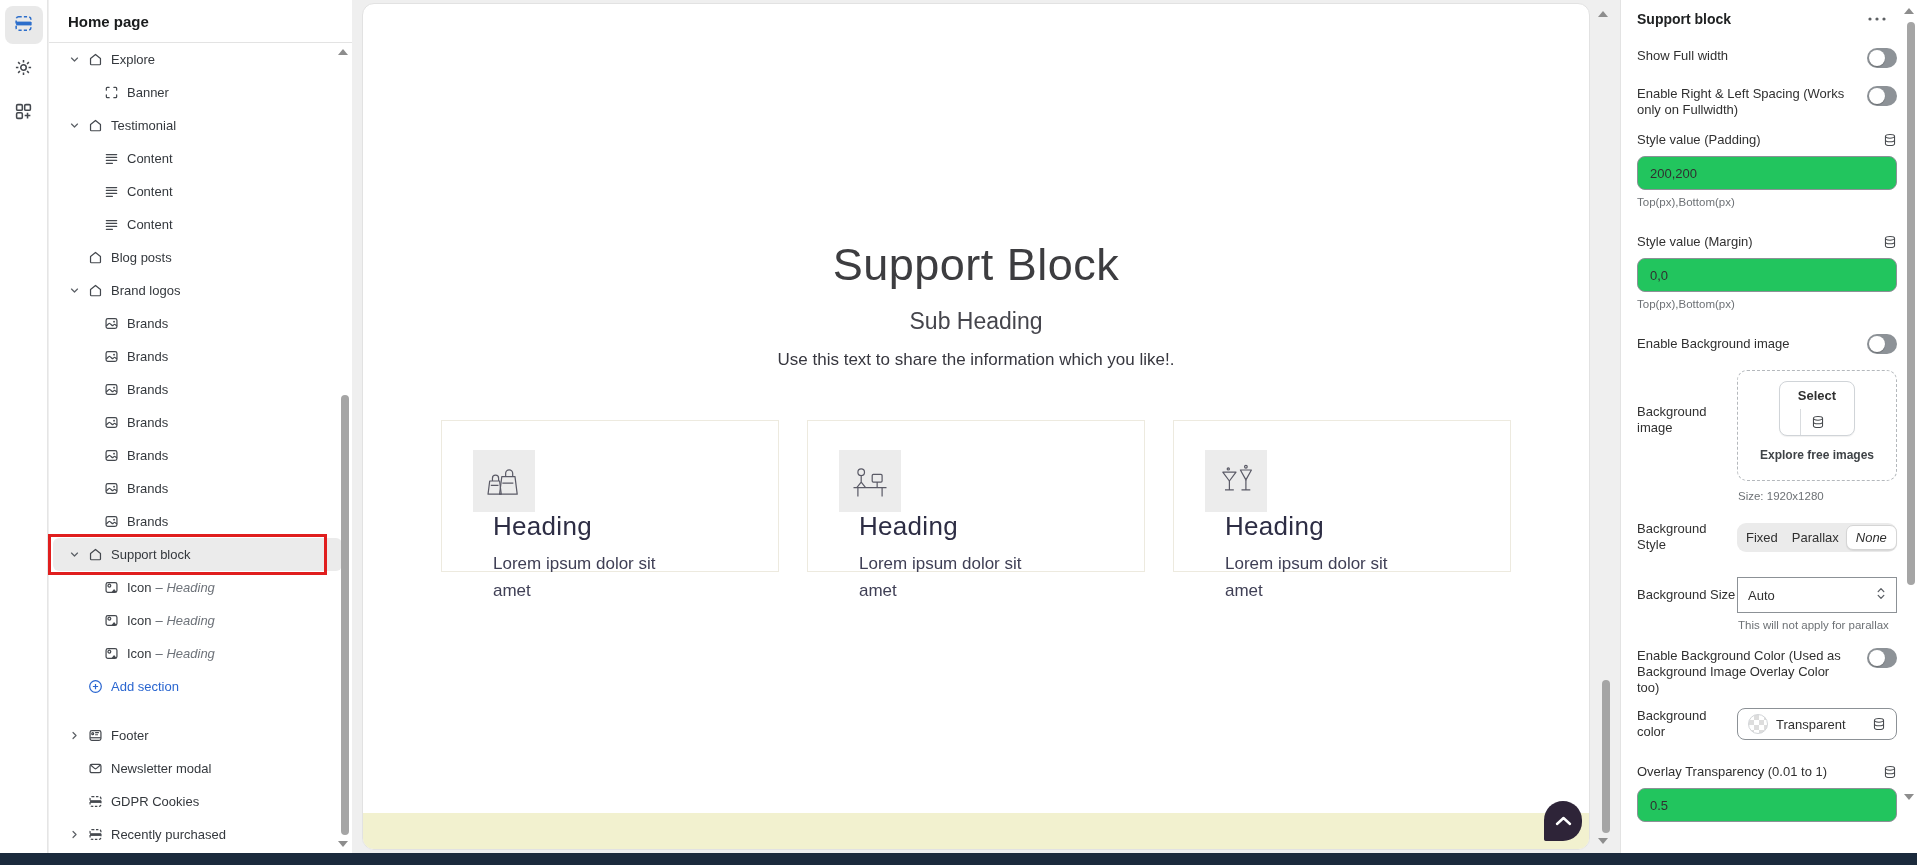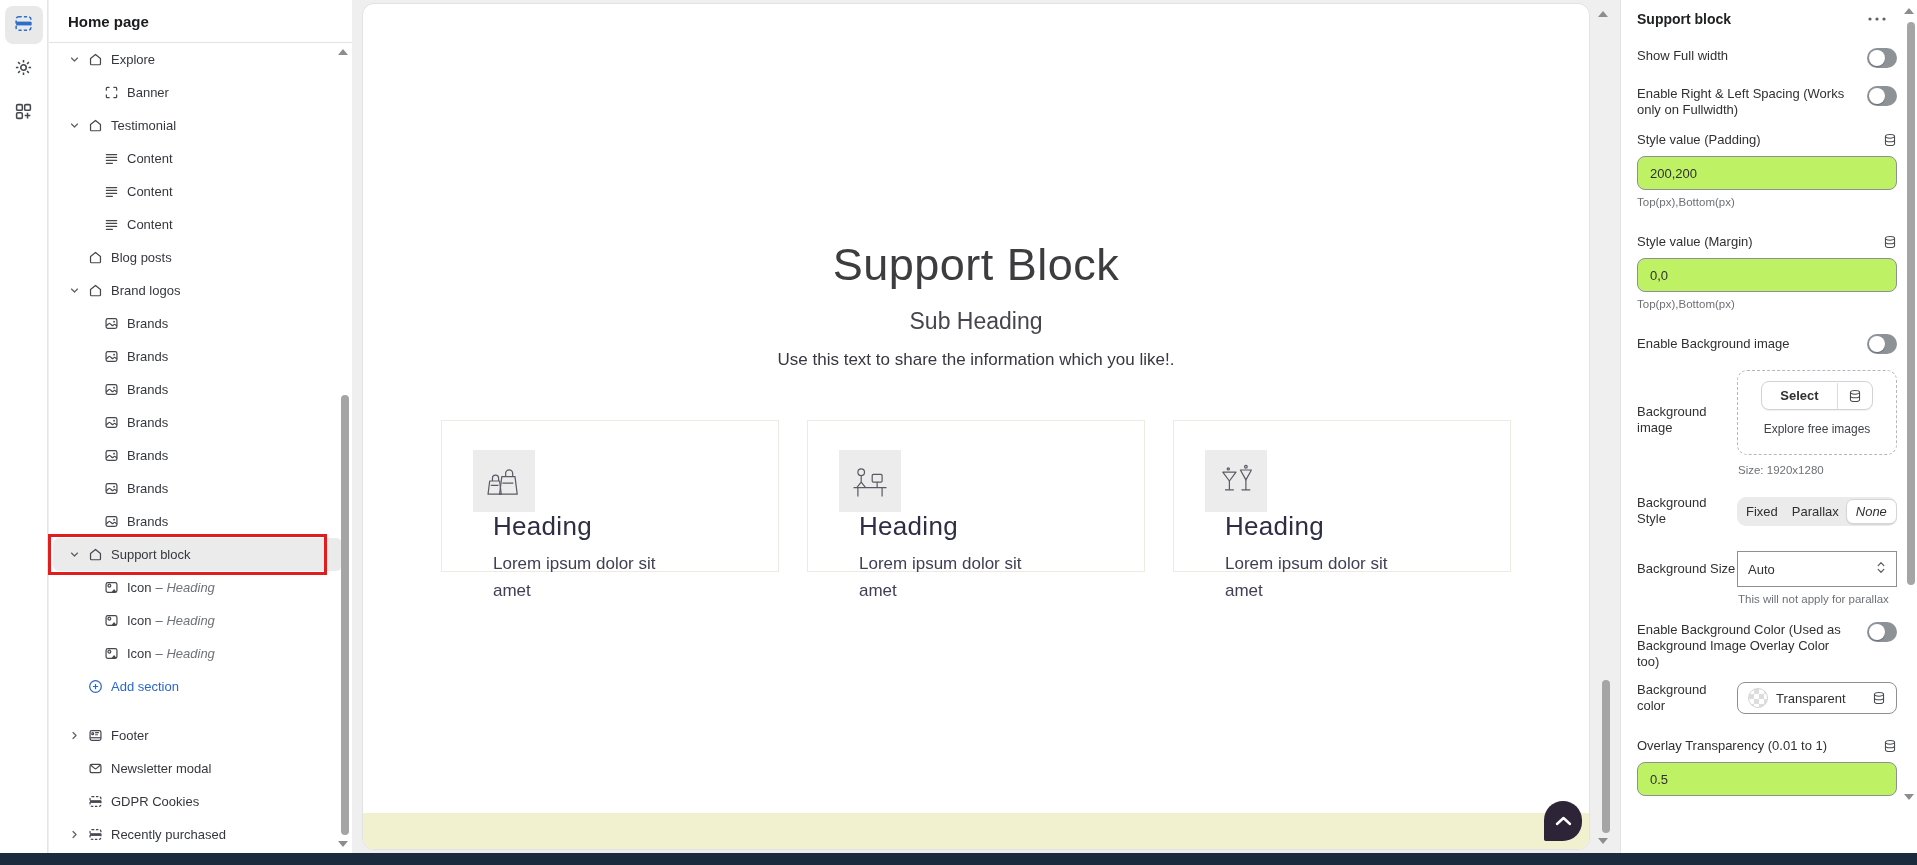--- a/index.html
+++ b/index.html
@@ -61,28 +61,28 @@
   .insp-title { font-size:14px; font-weight:bold; color:#202223; }
   .menu-dots { cursor:pointer; display:flex; padding:3px; }
   .insp-body { position:absolute; top:36px; left:16px; width:260px; font-size:13px; }
   .frow { display:flex; justify-content:space-between; align-items:flex-start; }
   .flabel { color:#303030; line-height:16px; }
   .tgl { width:30px; height:20px; border-radius:10px; background:#8d9297; position:relative; flex-shrink:0; cursor:pointer; }
   .tgl::after { content:""; position:absolute; left:2px; top:2px; width:16px; height:16px; border-radius:50%; background:#fff; box-shadow:0 1px 1px rgba(0,0,0,.25); }
   .lblrow { display:flex; justify-content:space-between; align-items:center; }
   .dbicn { cursor:pointer; display:flex; }
   .dbicn svg { width:14px; height:14px; }
-  .tinput { width:100%; height:34px; border:1px solid #8c9196; border-radius:8px; padding:0 12px; font-size:13px; color:#303030; font-family:"Liberation Sans",sans-serif; background:#bef264; }
+  .tinput { width:100%; height:34px; border:1px solid #8c9196; border-radius:8px; padding:0 12px; font-size:13px; color:#303030; font-family:"Liberation Sans",sans-serif; background:#22c55e; }
   .fhelp { font-size:11.5px; color:#6d7175; }
   .sidelbl { width:92px; color:#303030; line-height:16px; }
   .bg-img-box { width:160px; margin-left:auto; border:1px dashed #b4b8bc; border-radius:10px; padding:10px 0 18px; text-align:center; }
-  .select-btn { display:inline-flex; align-items:center; background:#fff; border:1px solid #d0d4d8; border-radius:8px; overflow:hidden; cursor:pointer; box-shadow:0 1px 1px rgba(0,0,0,.06); }
+  .select-btn { display:inline-flex; align-items:center; background:#fff; border:1px solid #d0d4d8; border-radius:8px; overflow:hidden; cursor:pointer; box-shadow:0 1px 1px rgba(0,0,0,.06);flex-direction:column; }
   .select-btn .slabel { padding:6px 18px; font-weight:bold; font-size:13px; color:#303030; }
   .select-btn .sicon { padding:6px 10px; border-left:1px solid #d9dcdf; display:flex; }
-  .explore { margin-top:12px; font-size:12px; color:#3f4347; cursor:pointer; }
+  .explore { margin-top:12px; font-size:12px; color:#3f4347; cursor:pointer;font-weight:bold; }
   .seg { display:flex; background:#ebebeb; border-radius:9px; padding:2px; width:160px; margin-left:auto; align-items:center; justify-content:space-between; }
   .seg span { padding:5px 7px; font-size:13px; color:#303030; cursor:pointer; white-space:nowrap; }
   .seg span.on { background:#fff; border:1px solid #d5d5d5; border-radius:7px; box-shadow:0 1px 1px rgba(0,0,0,.08); padding:4px 9px;font-style:italic; }
   .dropdown { width:160px; margin-left:auto; height:20px; border:1px solid #8c9196; border-radius:0; display:flex; align-items:center; padding:17px 10px; cursor:pointer; background:#fff; }
   .dropdown .dval { flex:1; color:#303030; }
   .colorfield { width:160px; margin-left:auto; height:32px; border:1px solid #8c9196; border-radius:8px; display:flex; align-items:center; gap:8px; padding:0 10px; background:#fff; cursor:pointer; }
   .swatch { width:20px; height:20px; border-radius:50%; border:1px solid #d2d5d8; flex-shrink:0;
     background-image:linear-gradient(45deg,#ddd 25%,transparent 25%,transparent 75%,#ddd 75%),linear-gradient(45deg,#ddd 25%,#fff 25%,#fff 75%,#ddd 75%);
     background-size:10px 10px; background-position:0 0,5px 5px; }
   .colorfield .cval { flex:1; color:#303030; }

